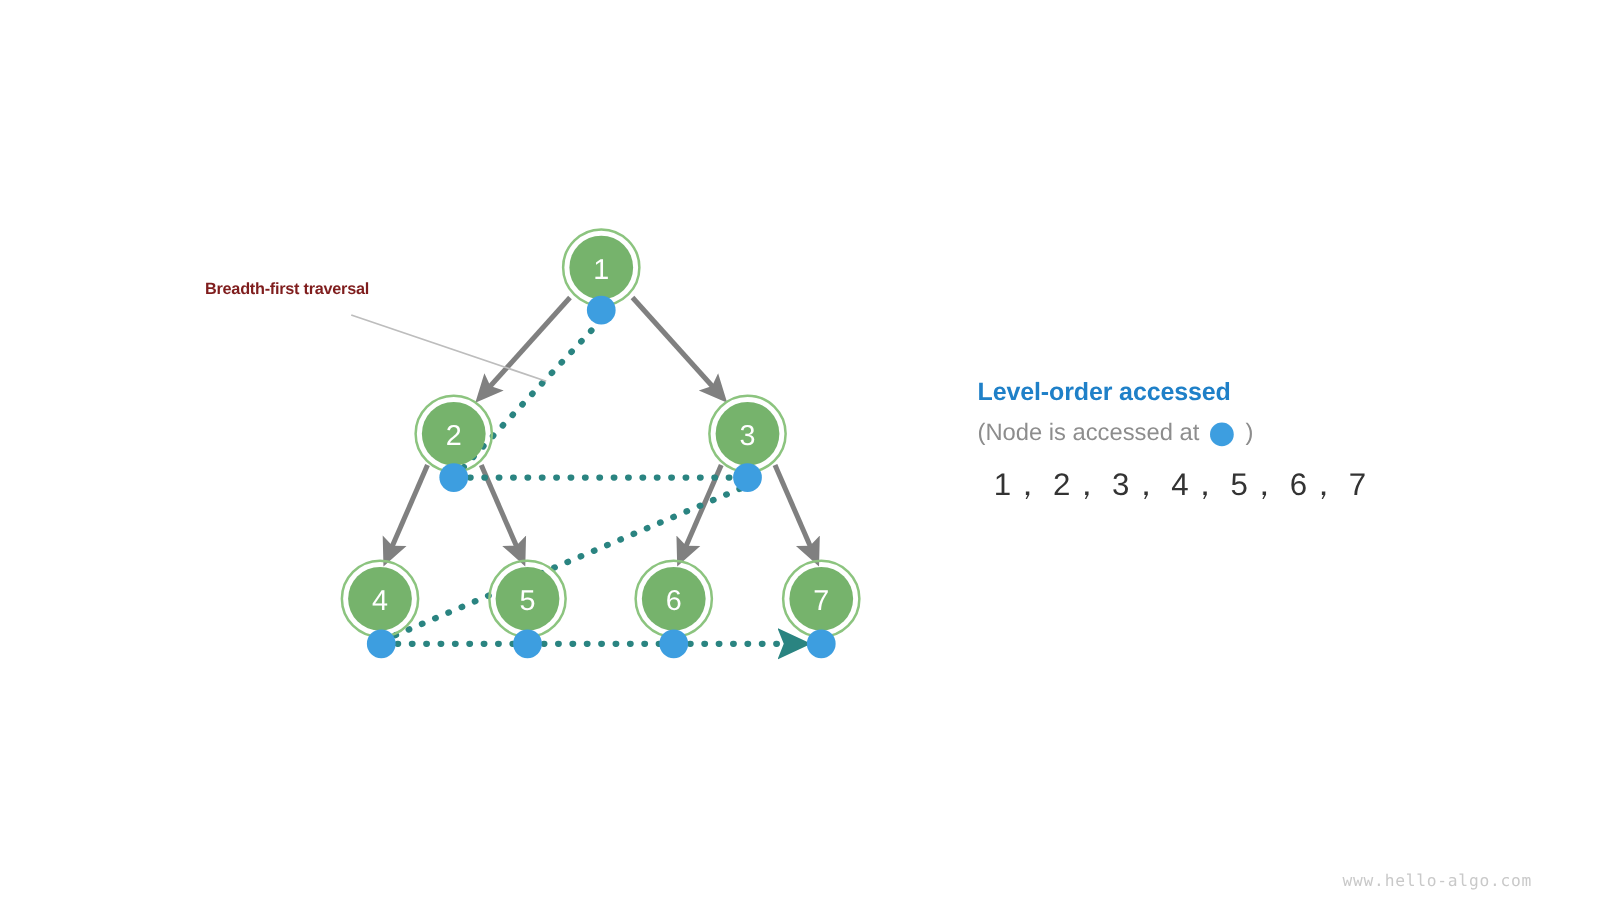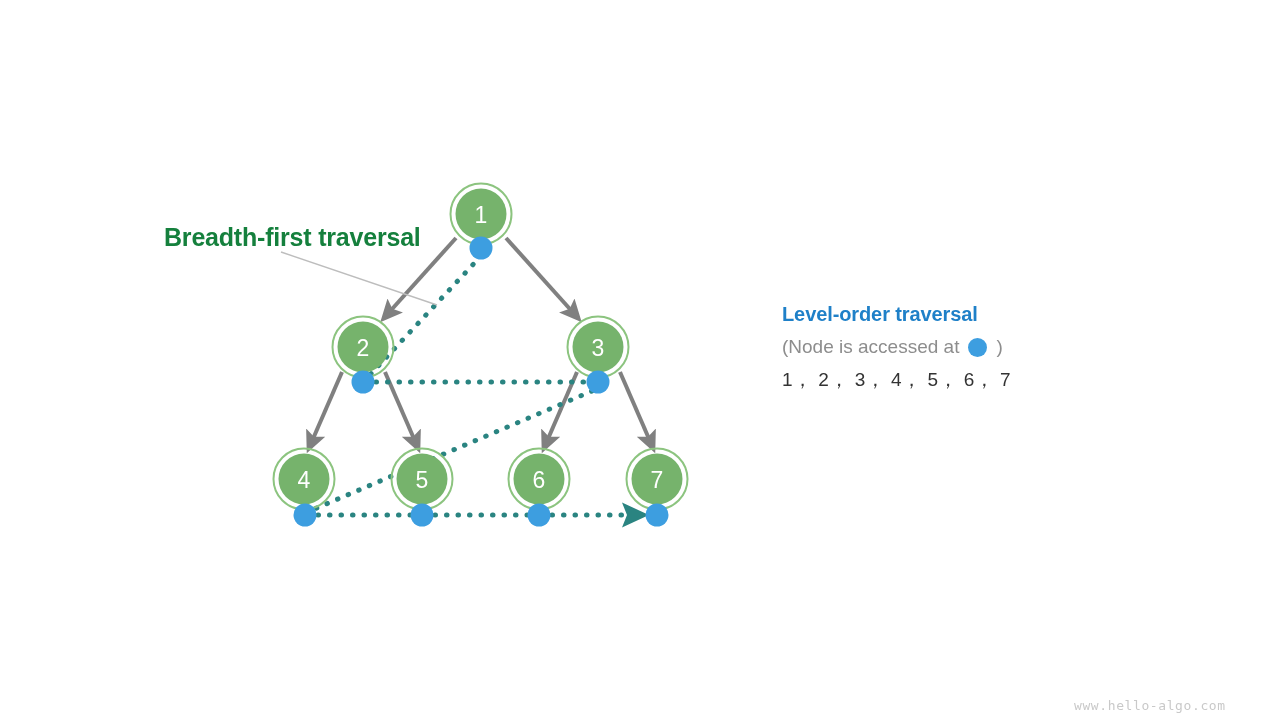--- a/index.html
+++ b/index.html
@@ -37,22 +37,22 @@
     font-weight: 400;
     text-anchor: middle;
     dominant-baseline: central;
   }
 
   
   .bfs-caption {
     position: absolute;
     left: 164px;
     top: 223px;
-    color: #15803d;
-    font-size: 25px;
+    color: #7f1d1d;
+    font-size: 13px;
     font-weight: bold;
     letter-spacing: -0.2px;
     white-space: nowrap;
   }
 
   
   .right-panel {
     position: absolute;
     left: 782px;
     top: 303px;
@@ -80,24 +80,24 @@
   .inline-blue-dot {
     display: inline-block;
     width: 19px;
     height: 19px;
     border-radius: 50%;
     background: #3d9ee0;
     vertical-align: middle;
   }
   .panel-sequence {
     color: #333333;
-    font-size: 19px;
+    font-size: 25px;
     letter-spacing: 0.5px;
     white-space: nowrap;
-    margin: 0;
+    margin: 13px;
   }
 
   
   .watermark {
     position: absolute;
     left: 1074px;
     top: 698px;
     color: #c9c9c9;
     font-family: "DejaVu Sans Mono", "Liberation Mono", monospace;
     font-size: 13px;
@@ -192,21 +192,21 @@
       <circle cx="305" cy="515" r="11.5" fill="#3d9ee0"></circle>
       <circle cx="422" cy="515" r="11.5" fill="#3d9ee0"></circle>
       <circle cx="539" cy="515" r="11.5" fill="#3d9ee0"></circle>
       <circle cx="657" cy="515" r="11.5" fill="#3d9ee0"></circle>
     </g>
   </svg>
 
   <div class="bfs-caption">Breadth-first traversal</div>
 
   <div class="right-panel">
-    <div class="panel-title">Level-order traversal</div>
+    <div class="panel-title">Level-order accessed</div>
     <div class="panel-note">
       <span class="txt-before">(Node is accessed at</span>
       <span class="inline-blue-dot"></span>
       <span class="txt-after">)</span>
     </div>
     <div class="panel-sequence">1， 2， 3， 4， 5， 6， 7</div>
   </div>
 
   <div class="watermark">www.hello-algo.com</div>
 

